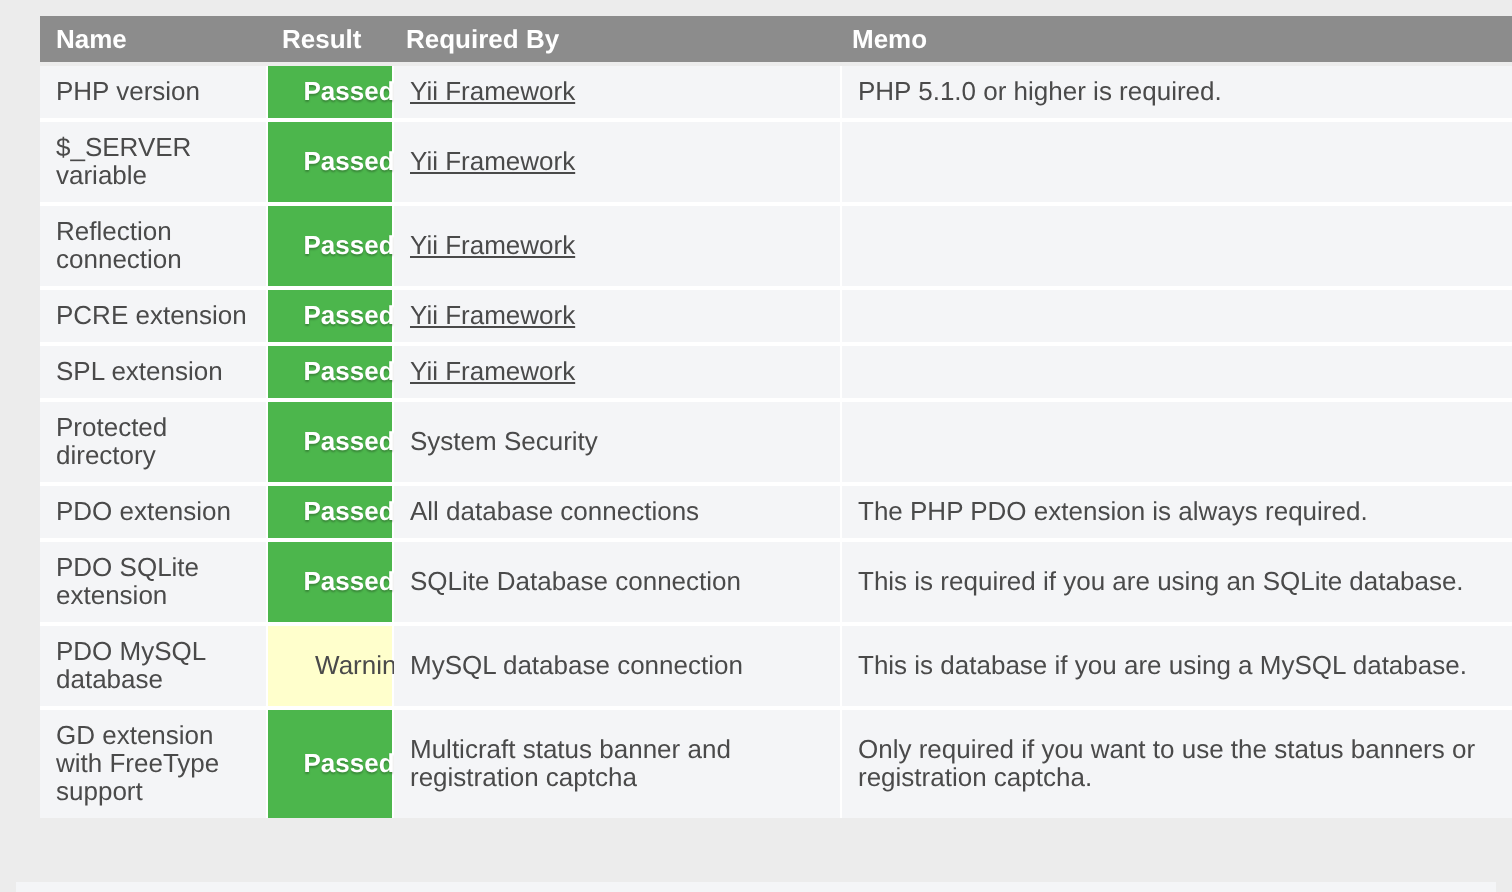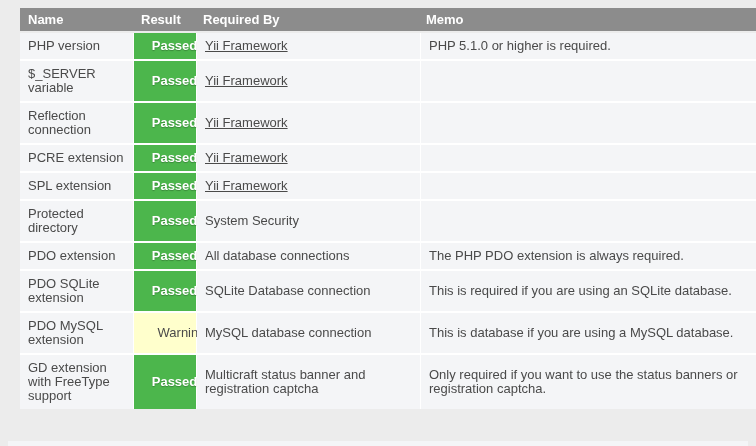--- a/index.html
+++ b/index.html
@@ -158,21 +158,21 @@
   </div>
 
   <div class="row">
     <div class="td name">PDO SQLite extension</div>
     <div class="td result passed">Passed</div>
     <div class="td required-by">SQLite Database connection</div>
     <div class="td memo">This is required if you are using an SQLite database.</div>
   </div>
 
   <div class="row">
-    <div class="td name">PDO MySQL extension</div>
+    <div class="td name">PDO MySQL database</div>
     <div class="td result warning">Warning</div>
     <div class="td required-by">MySQL database connection</div>
     <div class="td memo">This is database if you are using a MySQL database.</div>
   </div>
 
   <div class="row">
     <div class="td name">GD extension with FreeType support</div>
     <div class="td result passed">Passed</div>
     <div class="td required-by">Multicraft status banner and registration captcha</div>
     <div class="td memo">Only required if you want to use the status banners or registration captcha.</div>

